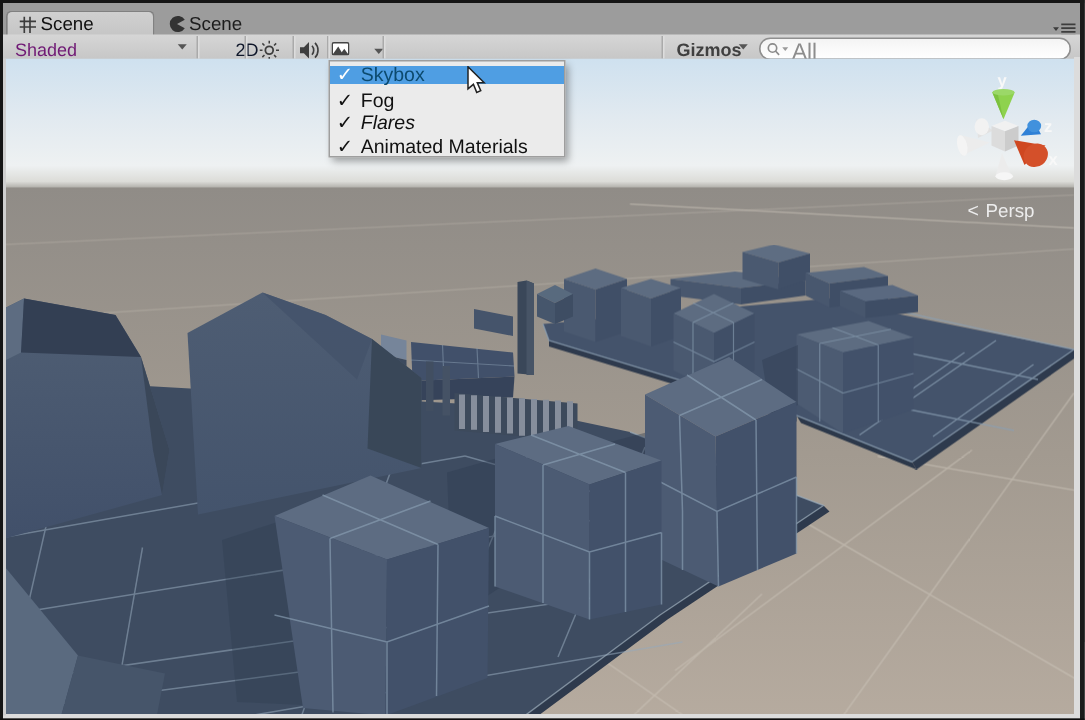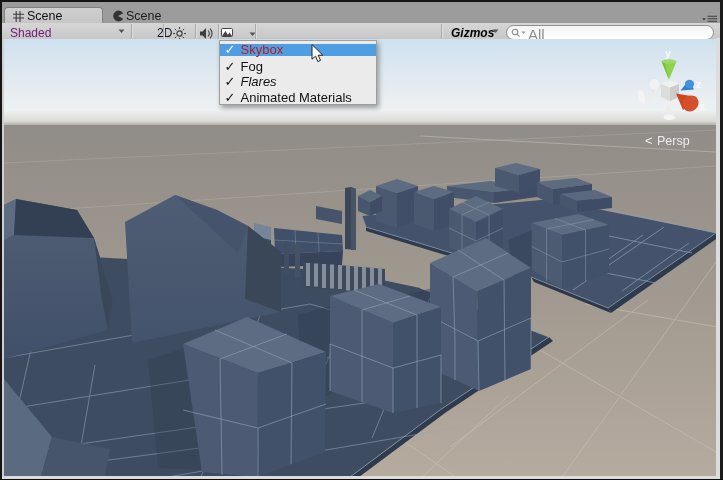--- a/index.html
+++ b/index.html
@@ -66,21 +66,21 @@
     <path d="M6,8 L8.5,4.5 L11,8 Z" fill="#444"></path>
   </svg>
   <svg class="abs" style="left:246.5px;top:29.5px;" width="7" height="5">
         <path d="M0.5,0.5 L6.5,0.5 L3.5,4 Z" fill="#555"></path>
       </svg>
   <div class="abs" style="left:252.5px;top:22px;width:1px;height:15px;background:#aaa;"></div>
   <div class="abs" style="left:253.5px;top:22px;width:1px;height:15px;background:#ddd;"></div>
 
   <div class="abs" style="left:438.5px;top:22px;width:1px;height:15px;background:#aaa;"></div>
   <div class="abs" style="left:439.5px;top:22px;width:1px;height:15px;background:#ddd;"></div>
-  <div class="abs" style="left:449px;top:23.5px;font-size:12px;font-weight:bold;color:#000000;font-style:italic;">Gizmos</div>
+  <div class="abs" style="left:449px;top:23.5px;font-size:12px;font-weight:bold;color:#404040;">Gizmos</div>
   <svg class="abs" style="left:490px;top:27px;" width="7" height="5">
         <path d="M0.5,0.5 L6.5,0.5 L3.5,4 Z" fill="#555"></path>
       </svg>
 
   <div class="abs" style="left:504px;top:22.5px;width:206px;height:13px;background:linear-gradient(#f4f4f4,#ffffff);border:1px solid #8f8f8f;border-radius:8px;"></div>
   <svg class="abs" style="left:509px;top:25.5px;" width="16" height="10" viewBox="0 0 16 10">
     <circle cx="4" cy="4" r="2.8" fill="none" stroke="#8b8b8b" stroke-width="1.1"></circle>
     <path d="M6,6 L8.4,8.6" stroke="#8b8b8b" stroke-width="1.1"></path>
     <path d="M10.5,3.5 L14.5,3.5 L12.5,6 Z" fill="#9a9a9a"></path>
   </svg>
@@ -302,21 +302,21 @@
  <div class="abs" style="left:2px;top:476px;width:717.5px;height:2.5px;background:#dcdcdc;"></div>
  <div class="abs" style="left:2px;top:39px;width:1.5px;height:437.5px;background:#cfcfcf;"></div>
  <div class="abs" style="left:0;top:0;width:2px;height:480px;background:#151515;"></div>
  <div class="abs" style="left:0;top:0;width:723px;height:2px;background:#151515;"></div>
  <div class="abs" style="left:719.5px;top:0;width:3.5px;height:480px;background:#1b1b1b;"></div>
  <div class="abs" style="left:0;top:478.5px;width:723px;height:1.5px;background:#0d0d0d;"></div>
 
  <div class="abs" style="left:218.5px;top:39.5px;width:156.5px;height:63px;background:#ebebeb;border:1px solid #9e9e9e;box-shadow:2px 3px 5px rgba(0,0,0,0.35);font-size:13px;color:#111;">
    <div class="abs" style="left:0;top:3px;width:156.5px;height:12.5px;background:#4f9ee3;"></div>
    <div class="abs" style="left:5px;top:1.5px;color:#fff;">✓</div>
-   <div class="abs" style="left:21px;top:1.5px;color:#b91c1c;">Skybox</div>
+   <div class="abs" style="left:21px;top:1.5px;color:#0c4a6e;">Skybox</div>
    <div class="abs" style="left:5px;top:18px;">✓</div>
    <div class="abs" style="left:21px;top:18px;">Fog</div>
    <div class="abs" style="left:5px;top:33.5px;">✓</div>
    <div class="abs" style="left:21px;top:33.5px;font-style:italic;">Flares</div>
    <div class="abs" style="left:5px;top:49px;">✓</div>
    <div class="abs" style="left:21px;top:49px;text-align:right;">Animated Materials</div>
  </div>
 
  <svg class="abs" style="left:311px;top:44px;" width="14" height="20" viewBox="0 0 14 20">
    <path d="M1,0.5 L1,15.2 L4.6,12.2 L6.8,17.6 L9.5,16.4 L7.2,11.2 L11.8,11.2 Z" fill="#fff" stroke="#222" stroke-width="1"></path>

